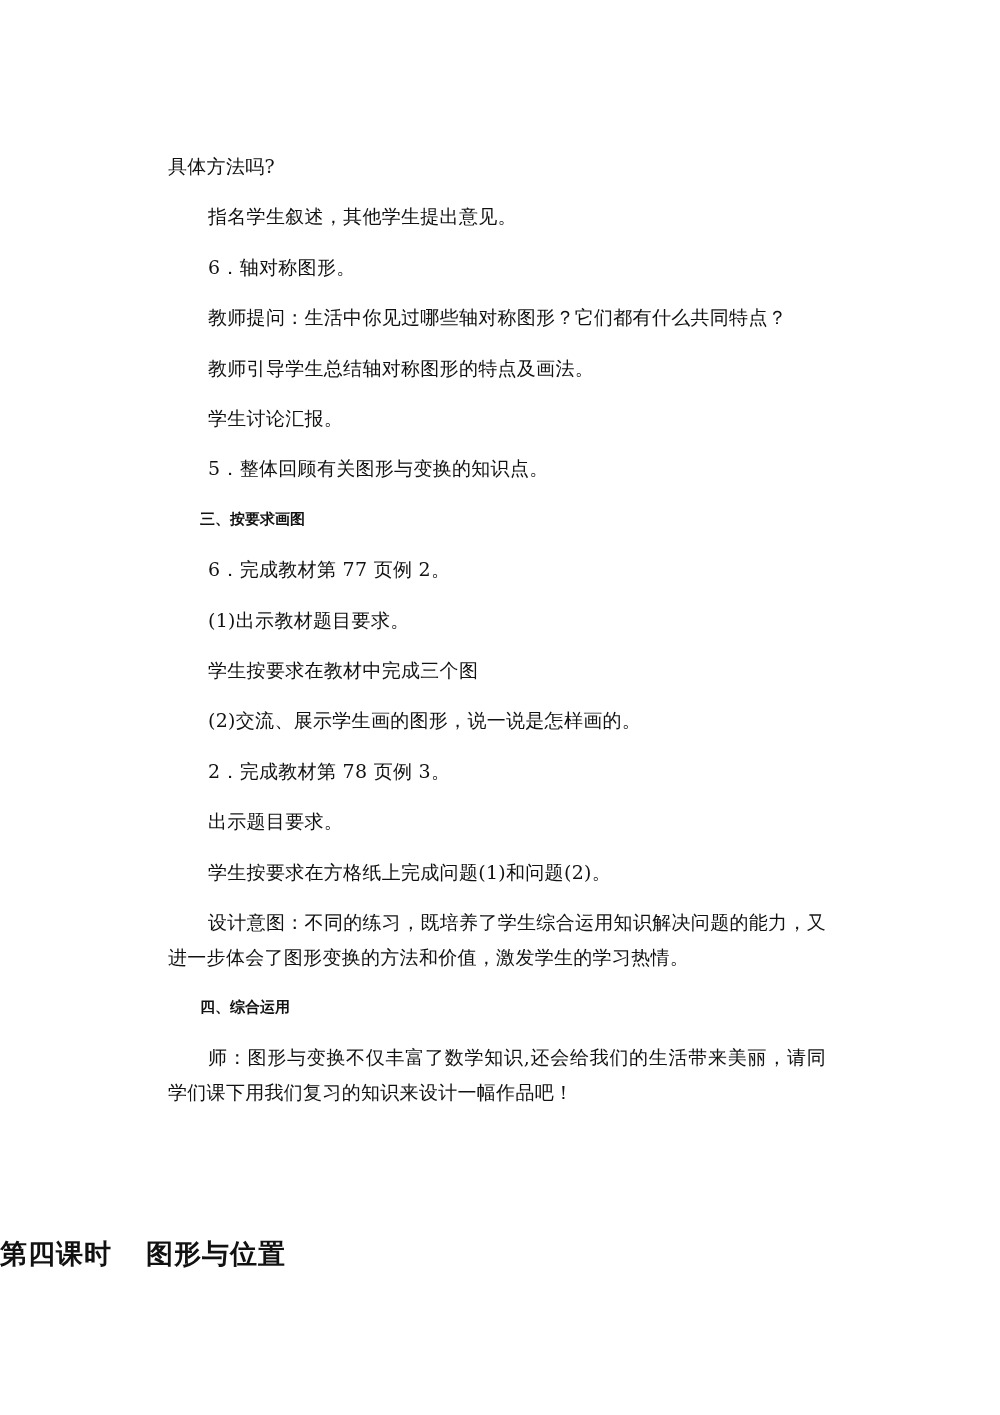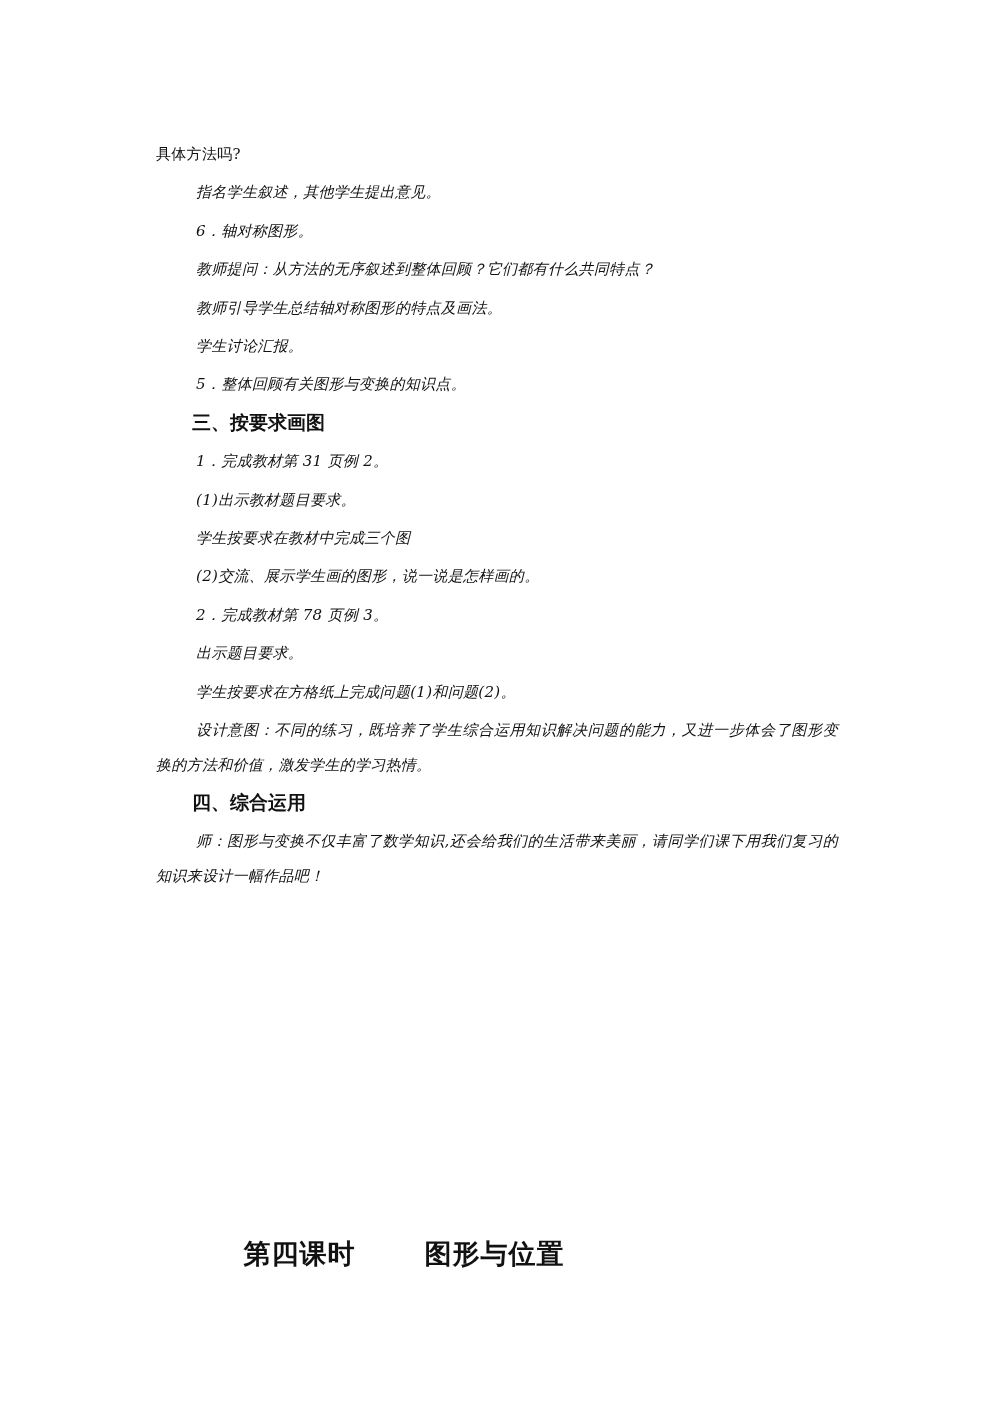--- a/index.html
+++ b/index.html
@@ -1,38 +1,38 @@
 <!DOCTYPE html>
 <html><head>
 <meta charset="utf-8">
 <style>
   html, body { margin: 0; padding: 0; background: #ffffff; }
   body { width: 1000px; height: 1415px; position: relative; overflow: hidden;
          font-family: "DejaVu Serif", "Liberation Serif", serif; color: #111; }
   .page { position: absolute; left: 152px; top: 133px; width: 690px; }
-  .p { font-size: 15px; line-height: 34.4px; margin: 4px; white-space: normal; text-align: justify; letter-spacing: 0.3px; }
-  .ind { text-indent: 40px; font-style: italic; }
-  .h { font-family: Liberation Sans, sans-serif; font-weight: bold; font-size: 19px; line-height: 34.4px; margin: 0; text-indent: 40px; }
-  .title { position: absolute; left: 0; width: 808px; top: 1236px; text-align: center;
-           font-family: Liberation Mono, monospace; font-weight: bold; font-size: 27px; letter-spacing: 1px; }
+  .p { font-size: 19px; line-height: 34.4px; margin: 16px; white-space: normal; text-align: justify; letter-spacing: 0.3px; }
+  .ind { text-indent: 40px; }
+  .h { font-family: Liberation Sans, sans-serif; font-weight: bold; font-size: 15px; line-height: 34.4px; margin: 8px; text-indent: 40px; }
+  .title { position: absolute; left: 0; width: 808px; top: 1236px; 
+           font-family: Liberation Sans, sans-serif; font-weight: bold; font-size: 27px; letter-spacing: 1px; }
   .title span { white-space: pre; }
 </style>
 </head>
 <body>
 
 <div class="page">
   <p class="p">具体方法吗?</p>
   <p class="p ind">指名学生叙述，其他学生提出意见。</p>
   <p class="p ind">6．轴对称图形。</p>
-  <p class="p ind">教师提问：从方法的无序叙述到整体回顾？它们都有什么共同特点？</p>
+  <p class="p ind">教师提问：生活中你见过哪些轴对称图形？它们都有什么共同特点？</p>
   <p class="p ind">教师引导学生总结轴对称图形的特点及画法。</p>
   <p class="p ind">学生讨论汇报。</p>
   <p class="p ind">5．整体回顾有关图形与变换的知识点。</p>
   <p class="h">三、按要求画图</p>
-  <p class="p ind">1．完成教材第 31 页例 2。</p>
+  <p class="p ind">6．完成教材第 77 页例 2。</p>
   <p class="p ind">(1)出示教材题目要求。</p>
   <p class="p ind">学生按要求在教材中完成三个图</p>
   <p class="p ind">(2)交流、展示学生画的图形，说一说是怎样画的。</p>
   <p class="p ind">2．完成教材第 78 页例 3。</p>
   <p class="p ind">出示题目要求。</p>
   <p class="p ind">学生按要求在方格纸上完成问题(1)和问题(2)。</p>
   <p class="p ind">设计意图：不同的练习，既培养了学生综合运用知识解决问题的能力，又进一步体会了图形变换的方法和价值，激发学生的学习热情。</p>
   <p class="h">四、综合运用</p>
   <p class="p ind">师：图形与变换不仅丰富了数学知识,还会给我们的生活带来美丽，请同学们课下用我们复习的知识来设计一幅作品吧！</p>
 </div>

